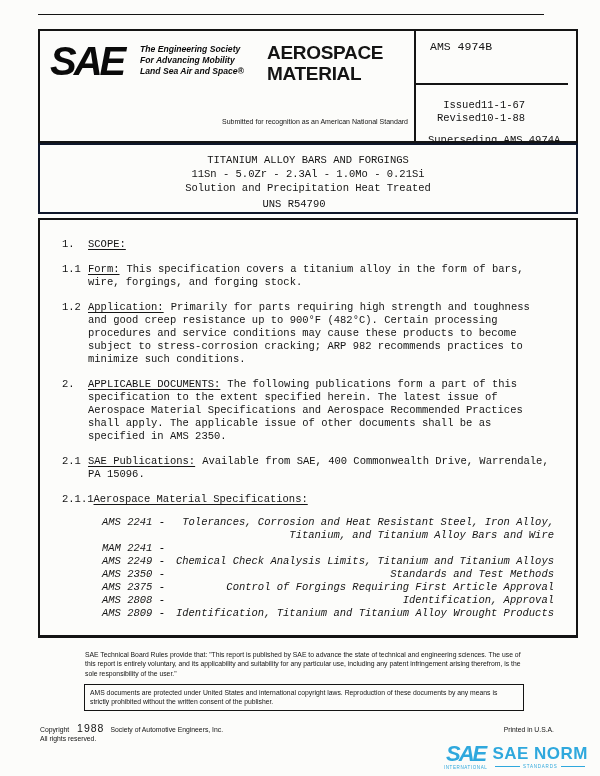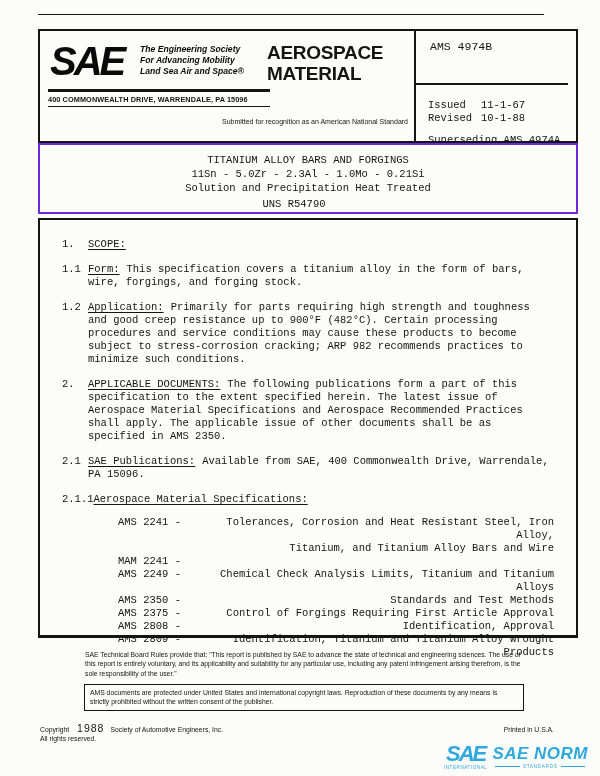--- a/index.html
+++ b/index.html
@@ -25,73 +25,72 @@
              border-bottom:1.5px solid #141414; padding:2.5px 0 2.5px 0;
              font-size:7.3px; font-weight:bold; letter-spacing:0.1px; }
   .doc-type { position:absolute; left:227px; top:11px; width:150px; font-size:19px; font-weight:bold;
               line-height:21px; letter-spacing:-0.3px; }
   .submitted { position:absolute; left:8px; top:87px; width:360px; text-align:right; font-size:7px; }
   .vdiv { position:absolute; left:374px; top:0; height:100%; width:2px; background:#141414; }
   .cell-num { position:absolute; left:376px; top:0; width:152px; height:54px;
               border-bottom:2px solid #141414; padding:9px 0 0 14px; font-size:11.5px; }
   .cell-dates { position:absolute; left:376px; top:56px; width:160px; padding:12px 0 0 12px;
                 font-size:10.5px; line-height:13px; }
-  .ilabel { display:inline-block; min-width:53px; }
+  .ilabel { display:inline-block; min-width:53px;text-align:right; }
   .superseding { margin-top:9px; }
 
   
-  .title-box { position:absolute; left:38px; top:143px; width:540px; height:71px; border:2px solid #6d28d9;
+  .title-box { position:absolute; left:38px; top:143px; width:540px; height:71px; border:2px solid #0f172a;
                padding-top:8px; font-size:10.5px; line-height:14px; text-align:center; }
   .uns { padding-right:28px; margin-top:2px; }
 
   
   .body-box { position:absolute; left:38px; top:218px; width:540px; height:420px;
               border:2px solid #141414; border-bottom-width:3px;
               padding:18px 22px 0 22px; font-size:10.5px; line-height:13px; }
   .para { display:flex; margin-bottom:12px; }
   .para .num { flex:0 0 auto; min-width:26px; }
   .para .ptxt { flex:1; }
   .lbl { text-decoration:underline; text-underline-offset:2px; margin-right:7px; }
-  .doc-list { margin-left:56px; margin-top:-2px; }
+  .doc-list { margin-left:40px; margin-top:-2px;font-style:italic; }
   .docrow { display:flex; }
   .dcode { flex:0 0 66px; }
   .dtitle { flex:1;text-align:right; }
   .dcont { padding-left:14px; }
 
   
   .board-rules { position:absolute; left:85px; top:650px; width:438px; font-size:6.8px; line-height:9.3px; }
   .ams-copy-box { position:absolute; left:84px; top:684px; width:440px; border:1.5px solid #141414;
                   padding:3px 5px; font-size:6.8px; line-height:9.3px; }
   .copyright-row { position:absolute; left:40px; top:724px; width:275px; font-size:6.8px; line-height:9px; }
   .copyright-row .year { font-size:10.5px; letter-spacing:1px; margin:0 6px 0 8px; }
   .printed { position:absolute; right:46px; top:726px; font-size:6.8px; }
   .brand { position:absolute; right:12px; top:744px; display:flex; align-items:flex-start; }
   .brand-logo-wrap { text-align:center; margin-right:5px; }
   .brand-logo { font-size:22px; line-height:20px; font-weight:bold; font-style:italic; letter-spacing:-2px; }
   .brand-logo-sub { font-size:4.5px; letter-spacing:0.6px; margin-top:1px; }
   .brand-name-wrap { text-align:center; }
-  .brand-name { font-size:17px; line-height:19px; font-weight:bold; font-style:italic; letter-spacing:0.5px; }
+  .brand-name { font-size:17px; line-height:19px; font-weight:bold; letter-spacing:0.5px; }
   .brand-name-sub { display:flex; align-items:center; font-size:4.5px; letter-spacing:0.8px; margin-top:1px; }
   .brand-name-sub::before, .brand-name-sub::after { content:""; flex:1; border-top:1px solid currentColor; margin:0 3px; }
 </style>
 </head>
 <body>
 
 <div class="page">
 
   <div class="topline"></div>
 
   <div class="header-box">
     <div class="sae-logo">SAE</div>
     <div class="tagline">
       <div>The Engineering Society</div>
       <div>For Advancing Mobility</div>
       <div>Land Sea Air and Space®</div>
     </div>
-    <div class="address">400 COMMONWEALTH DRIVE, WARRENDALE, PA 15096</div>
     <div class="doc-type">
       <div>AEROSPACE</div>
       <div>MATERIAL</div>
     </div>
     <div class="submitted">Submitted for recognition as an American National Standard</div>
     <div class="vdiv"></div>
     <div class="cell-num mono">AMS 4974B</div>
     <div class="cell-dates mono">
       <div><span class="ilabel">Issued</span><span>11-1-67</span></div>
       <div><span class="ilabel">Revised</span><span>10-1-88</span></div>

